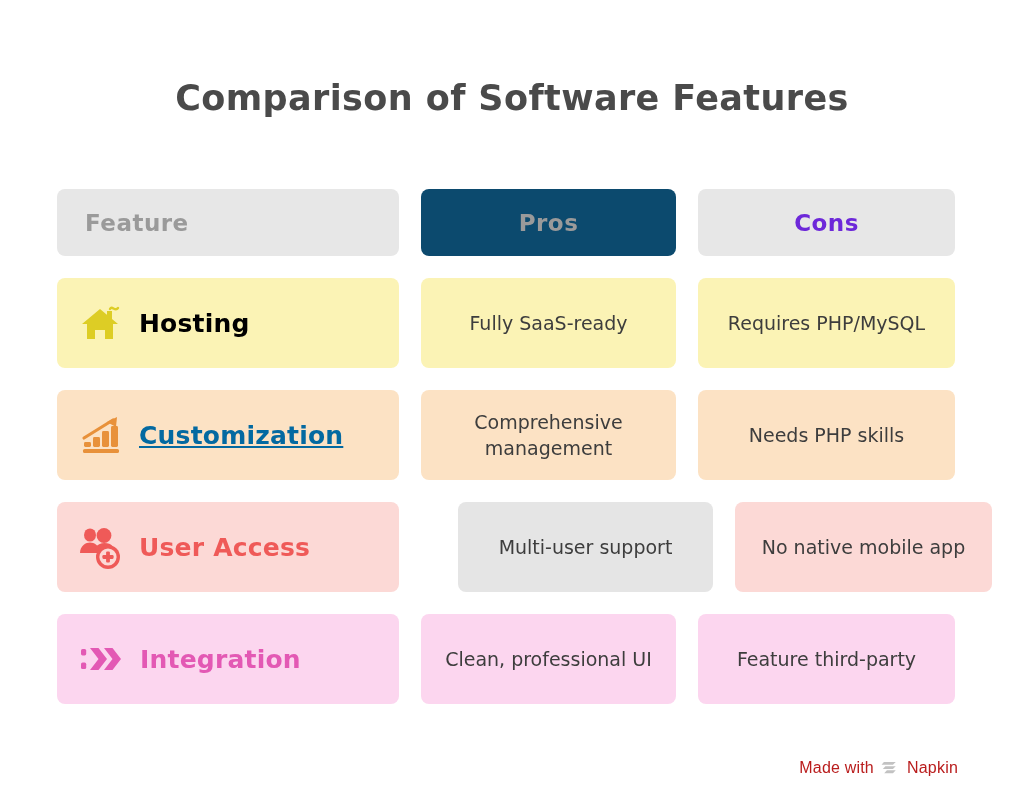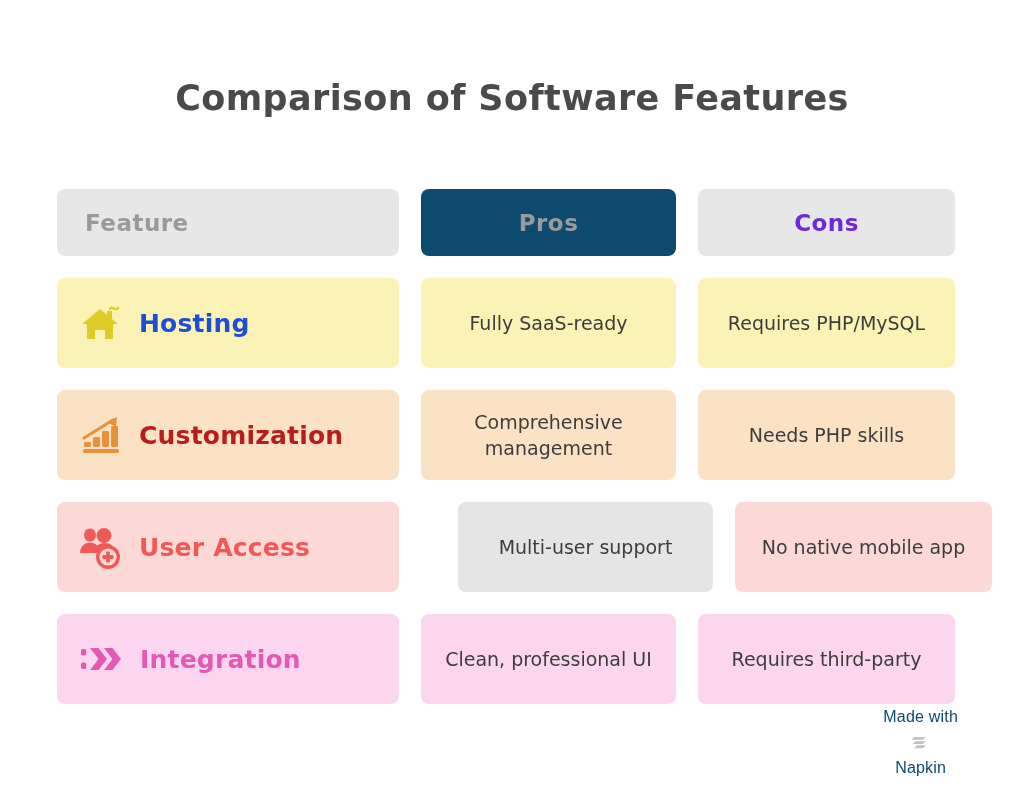--- a/index.html
+++ b/index.html
@@ -113,25 +113,24 @@
   .icon svg { display: block; width: 48px; height: 48px; }
 
   
   .footer {
     position: absolute;
     right: 66px;
     bottom: 30px;
     display: flex;
     align-items: center;
     gap: 7px;
-    color: #0c4a6e;
+    color: #b91c1c;
     font-family: "Liberation Sans", sans-serif;
     font-size: 16px;
     letter-spacing: 0.2px;
-    flex-direction: column;
   }
   .footer .logo { display: block; width: 19px; height: 19px; }
 </style>
 </head>
 <body>
 
 <div class="page">
 
   <div class="title">Comparison of Software Features</div>
 
@@ -151,21 +150,21 @@
 
     <div class="row row-data">
       <div class="cell col-feature" style="background: rgb(251, 243, 181);">
         <span class="icon">
           <svg viewBox="0 0 48 48" aria-hidden="true">
             <path d="M23 10 L5 25 L10 25 L10 40 L18 40 L18 31 L28 31 L28 40 L36 40 L36 25 L41 25 Z" fill="#ddcd25"></path>
             <rect x="30" y="12" width="5" height="11" fill="#ddcd25"></rect>
             <path d="M33 10 C35 6, 38 13, 41 9" fill="none" stroke-width="2.4" stroke-linecap="round" stroke="#ddcd25"></path>
           </svg>
         </span>
-        <span class="feature-label" style="color: #1d4ed8;">Hosting</span>
+        <span class="feature-label" style="color: #000000;">Hosting</span>
       </div>
       <div class="cell col-pros" style="background: rgb(251, 243, 181);">
         <span class="body-text">Fully SaaS-ready</span>
       </div>
       <div class="cell col-cons" style="background: rgb(251, 243, 181);">
         <span class="body-text">Requires PHP/MySQL</span>
       </div>
     </div>
 
     <div class="row row-data">
@@ -174,21 +173,21 @@
           <svg viewBox="0 0 48 48" aria-hidden="true">
             <rect x="6" y="38" width="36" height="4" rx="1.6" fill="#e8913a"></rect>
             <rect x="7" y="31" width="7" height="5" rx="1.4" fill="#e8913a"></rect>
             <rect x="16" y="26" width="7" height="10" rx="1.4" fill="#e8913a"></rect>
             <rect x="25" y="20" width="7" height="16" rx="1.4" fill="#e8913a"></rect>
             <rect x="34" y="15" width="7" height="21" rx="1.4" fill="#e8913a"></rect>
             <path d="M7 27 L36 9" fill="none" stroke-width="3.2" stroke-linecap="round" stroke="#e8913a"></path>
             <path d="M40 6 L39 16 L30 11 Z" fill="#e8913a"></path>
           </svg>
         </span>
-        <span class="feature-label" style="color: #b91c1c;">Customization</span>
+        <span class="feature-label" style="color: #0369a1; text-decoration: underline;">Customization</span>
       </div>
       <div class="cell col-pros" style="background: rgb(252, 226, 196);">
         <span class="body-text">Comprehensive management</span>
       </div>
       <div class="cell col-cons" style="background: rgb(252, 226, 196);">
         <span class="body-text">Needs PHP skills</span>
       </div>
     </div>
 
     <div class="row row-data">
@@ -224,21 +223,21 @@
             <path d="M13 13 L21.5 13 L30 24 L21.5 35 L13 35 L21.5 24 Z" fill="#e359b4"></path>
             <path d="M27 13 L35.5 13 L44 24 L35.5 35 L27 35 L35.5 24 Z" fill="#e359b4"></path>
           </svg>
         </span>
         <span class="feature-label" style="color: rgb(227, 89, 180);">Integration</span>
       </div>
       <div class="cell col-pros" style="background: rgb(252, 214, 239);">
         <span class="body-text">Clean, professional UI</span>
       </div>
       <div class="cell col-cons" style="background: rgb(252, 214, 239);">
-        <span class="body-text">Requires third-party</span>
+        <span class="body-text">Feature third-party</span>
       </div>
     </div>
 
   </div>
 
   <div class="footer">
     <span>Made with</span>
     <span class="logo">
       <svg viewBox="0 0 20 20" aria-hidden="true">
         <path d="M3 4.2 L15.5 4.2 L12.6 7.2 L0.6 7.2 Z" fill="#c2c2c2"></path>

